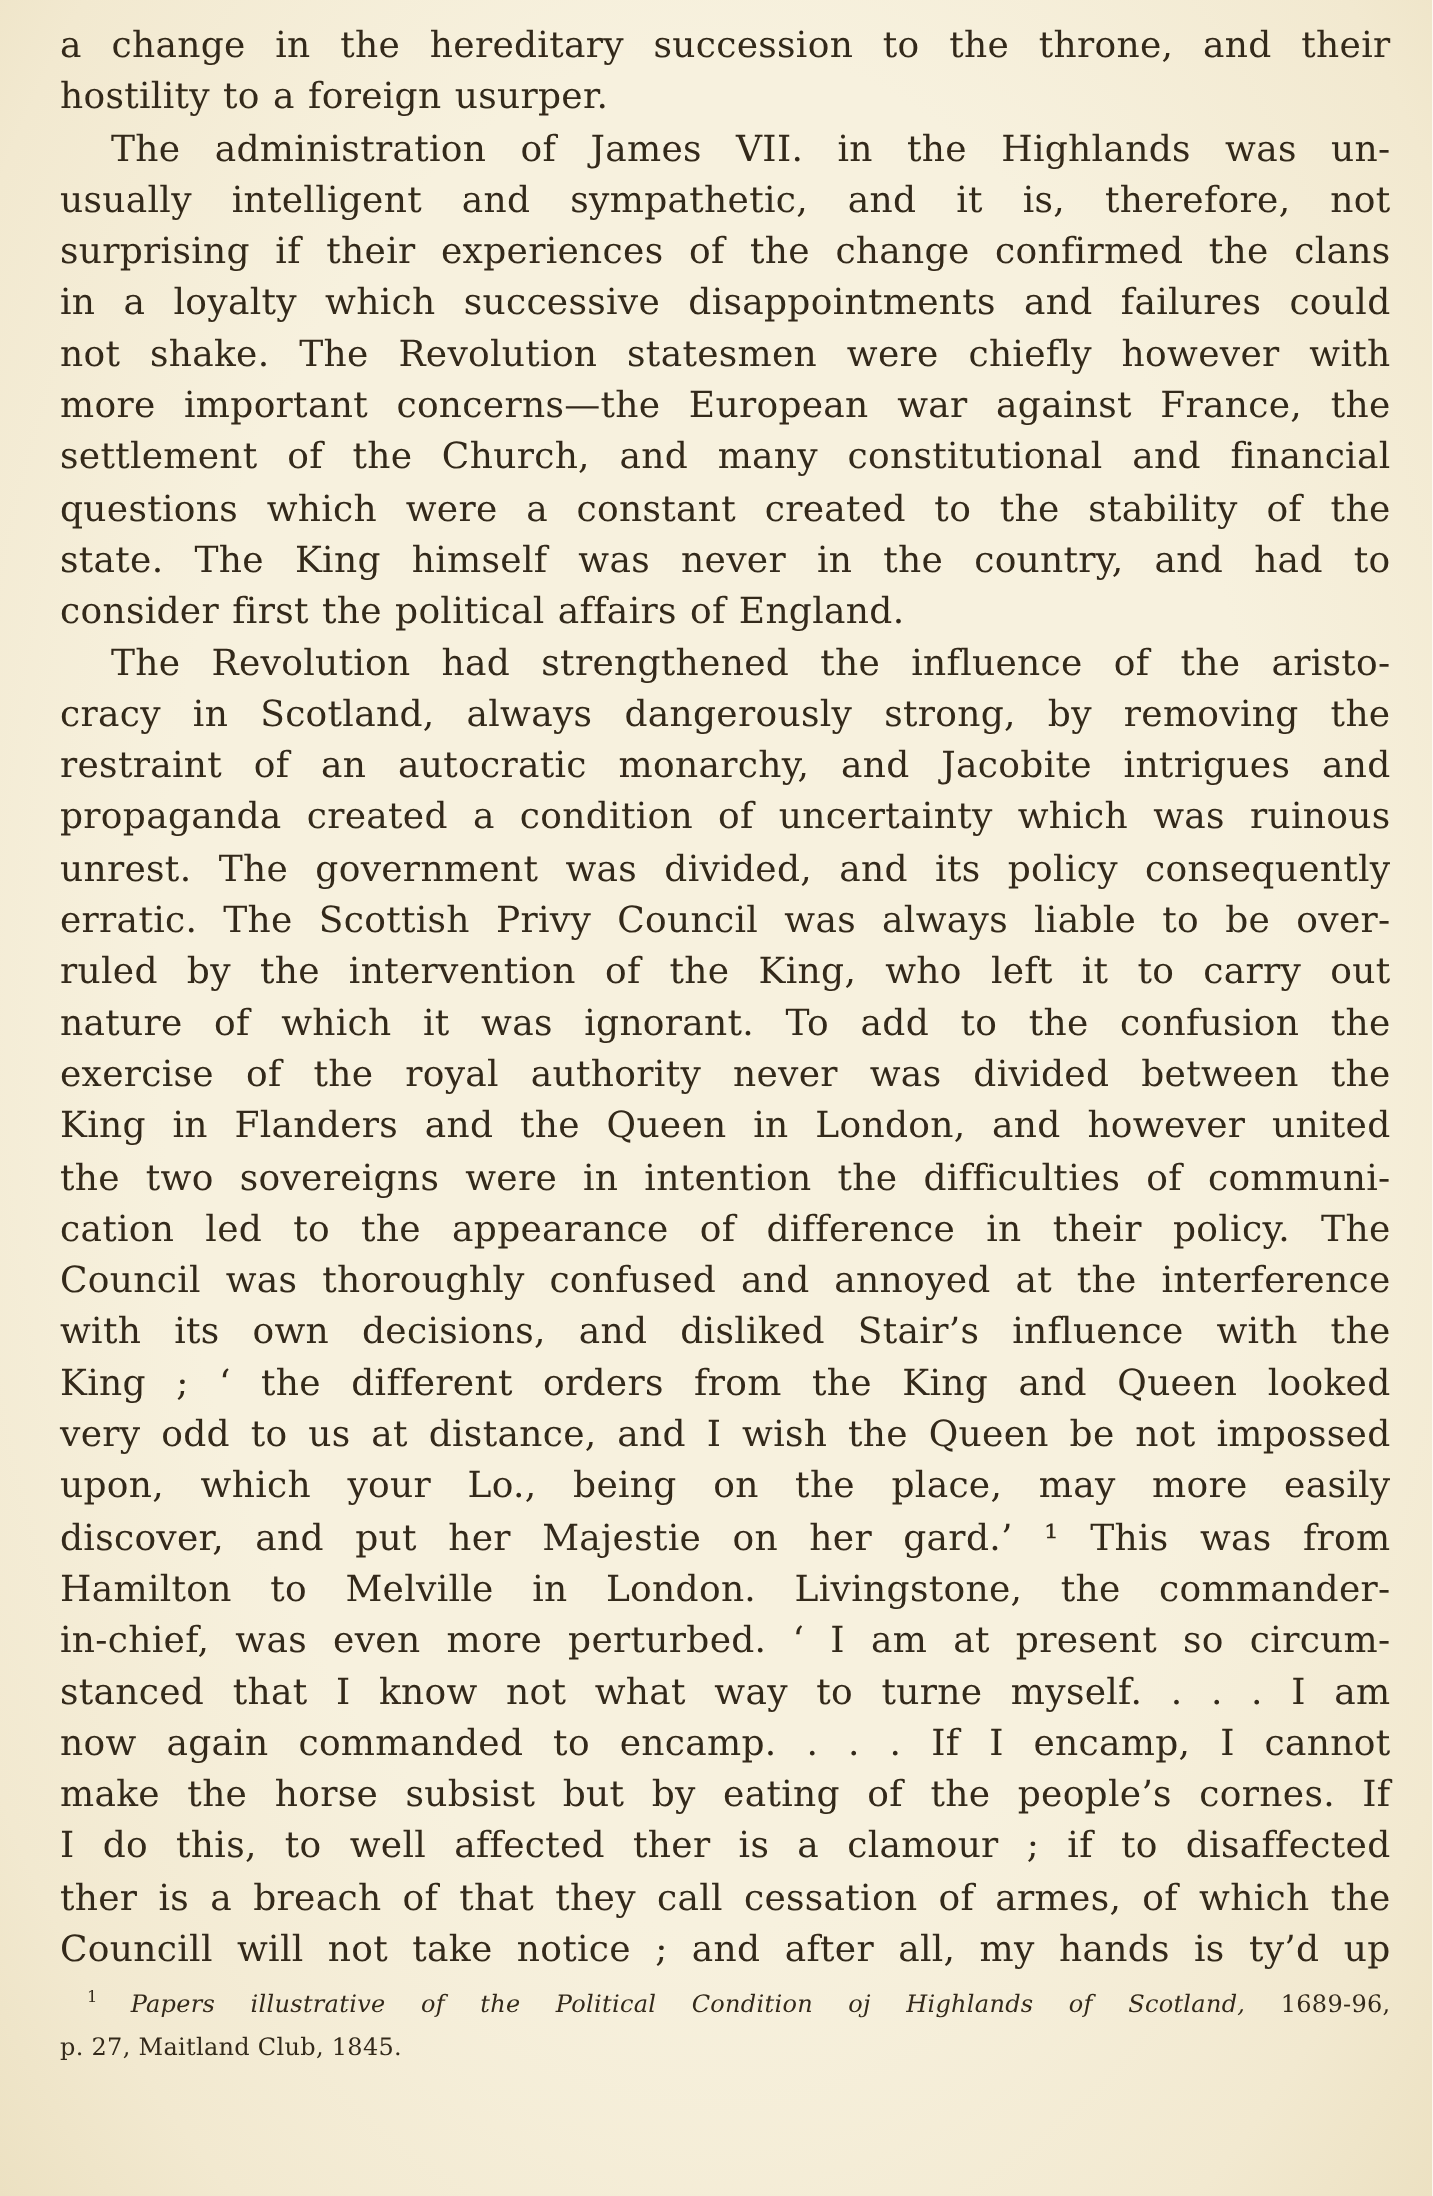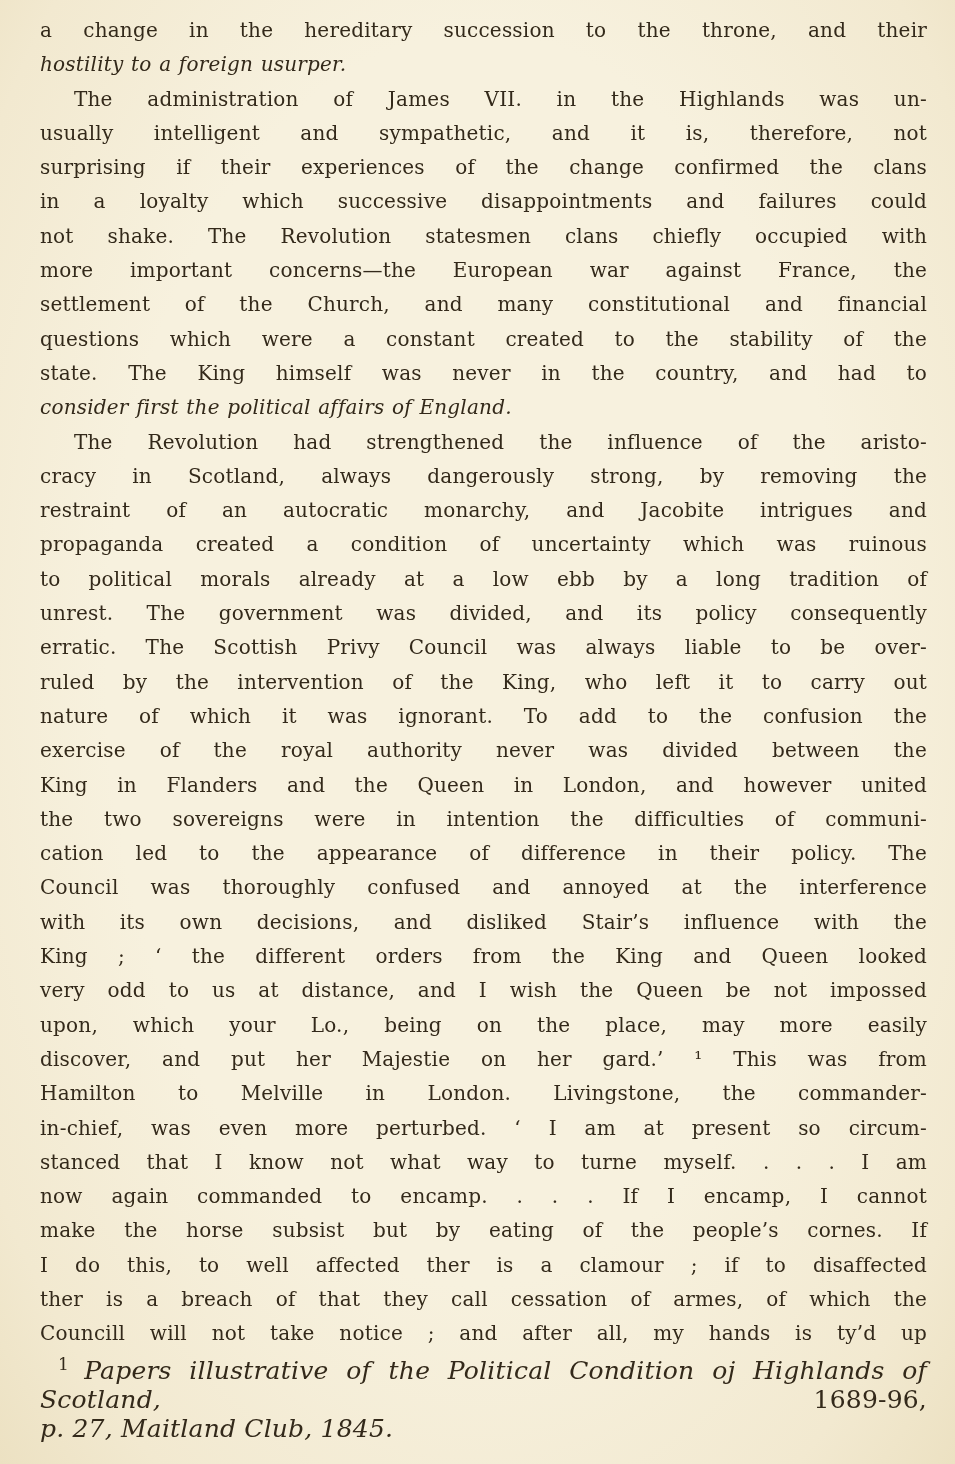--- a/index.html
+++ b/index.html
@@ -14,40 +14,39 @@
   }
   .page {
     box-sizing: border-box;
     width: 955px;
     height: 1464px;
     padding: 13px 28px 12px 40px;
     background: radial-gradient(ellipse at 50% 45%, #f7f1de 55%, #f2e9d0 85%, #ece1c2 100%);
     color: #33291a;
   }
   .body-text .line {
-    font-size: 20px;
+    font-size: 24px;
     line-height: 34.3px;
     text-align: justify;
     text-align-last: justify;
     letter-spacing: 0.2px;
     word-spacing: 1px;
     white-space: normal;
   }
   .line.indent { text-indent: 34px; }
   .line.no-just,
   .fn-line.no-just {
     text-align: right;
     text-align-last: left;
-    font-style: italic;
   }
   .footnote {
     margin-top: 5px;
   }
   .fn-line {
-    font-size: 25px;
+    font-size: 16px;
     line-height: 29px;
     text-align: justify;
     text-align-last: justify;
     letter-spacing: 0.2px;
   }
   .fn-line.fn-indent { text-indent: 18px; }
   .sup {
     vertical-align: super;
     font-size: 0.68em;
     line-height: 0;
@@ -58,31 +57,30 @@
 <body>
 
 <div class="page" style="color: rgb(51, 41, 26);">
   <div class="body-text">
       <div class="line">a change in the hereditary succession to the throne, and their</div>
       <div class="line no-just">hostility to a foreign usurper.</div>
       <div class="line indent">The administration of James VII. in the Highlands was un-</div>
       <div class="line">usually intelligent and sympathetic, and it is, therefore, not</div>
       <div class="line">surprising if their experiences of the change confirmed the clans</div>
       <div class="line">in a loyalty which successive disappointments and failures could</div>
-      <div class="line">not shake.  The Revolution statesmen clans chiefly occupied with</div>
+      <div class="line">not shake.  The Revolution statesmen were chiefly however with</div>
       <div class="line">more important concerns—the European war against France, the</div>
       <div class="line">settlement of the Church, and many constitutional and financial</div>
       <div class="line">questions which were a constant created to the stability of the</div>
       <div class="line">state.  The King himself was never in the country, and had to</div>
       <div class="line no-just">consider first the political affairs of England.</div>
       <div class="line indent">The Revolution had strengthened the influence of the aristo-</div>
       <div class="line">cracy in Scotland, always dangerously strong, by removing the</div>
       <div class="line">restraint of an autocratic monarchy, and Jacobite intrigues and</div>
       <div class="line">propaganda created a condition of uncertainty which was ruinous</div>
-      <div class="line">to political morals already at a low ebb by a long tradition of</div>
       <div class="line">unrest.  The government was divided, and its policy consequently</div>
       <div class="line">erratic.  The Scottish Privy Council was always liable to be over-</div>
       <div class="line">ruled by the intervention of the King, who left it to carry out</div>
       <div class="line">nature of which it was ignorant.  To add to the confusion the</div>
       <div class="line">exercise of the royal authority never was divided between the</div>
       <div class="line">King in Flanders and the Queen in London, and however united</div>
       <div class="line">the two sovereigns were in intention the difficulties of communi-</div>
       <div class="line">cation led to the appearance of difference in their policy.  The</div>
       <div class="line">Council was thoroughly confused and annoyed at the interference</div>
       <div class="line">with its own decisions, and disliked Stair’s influence with the</div>

